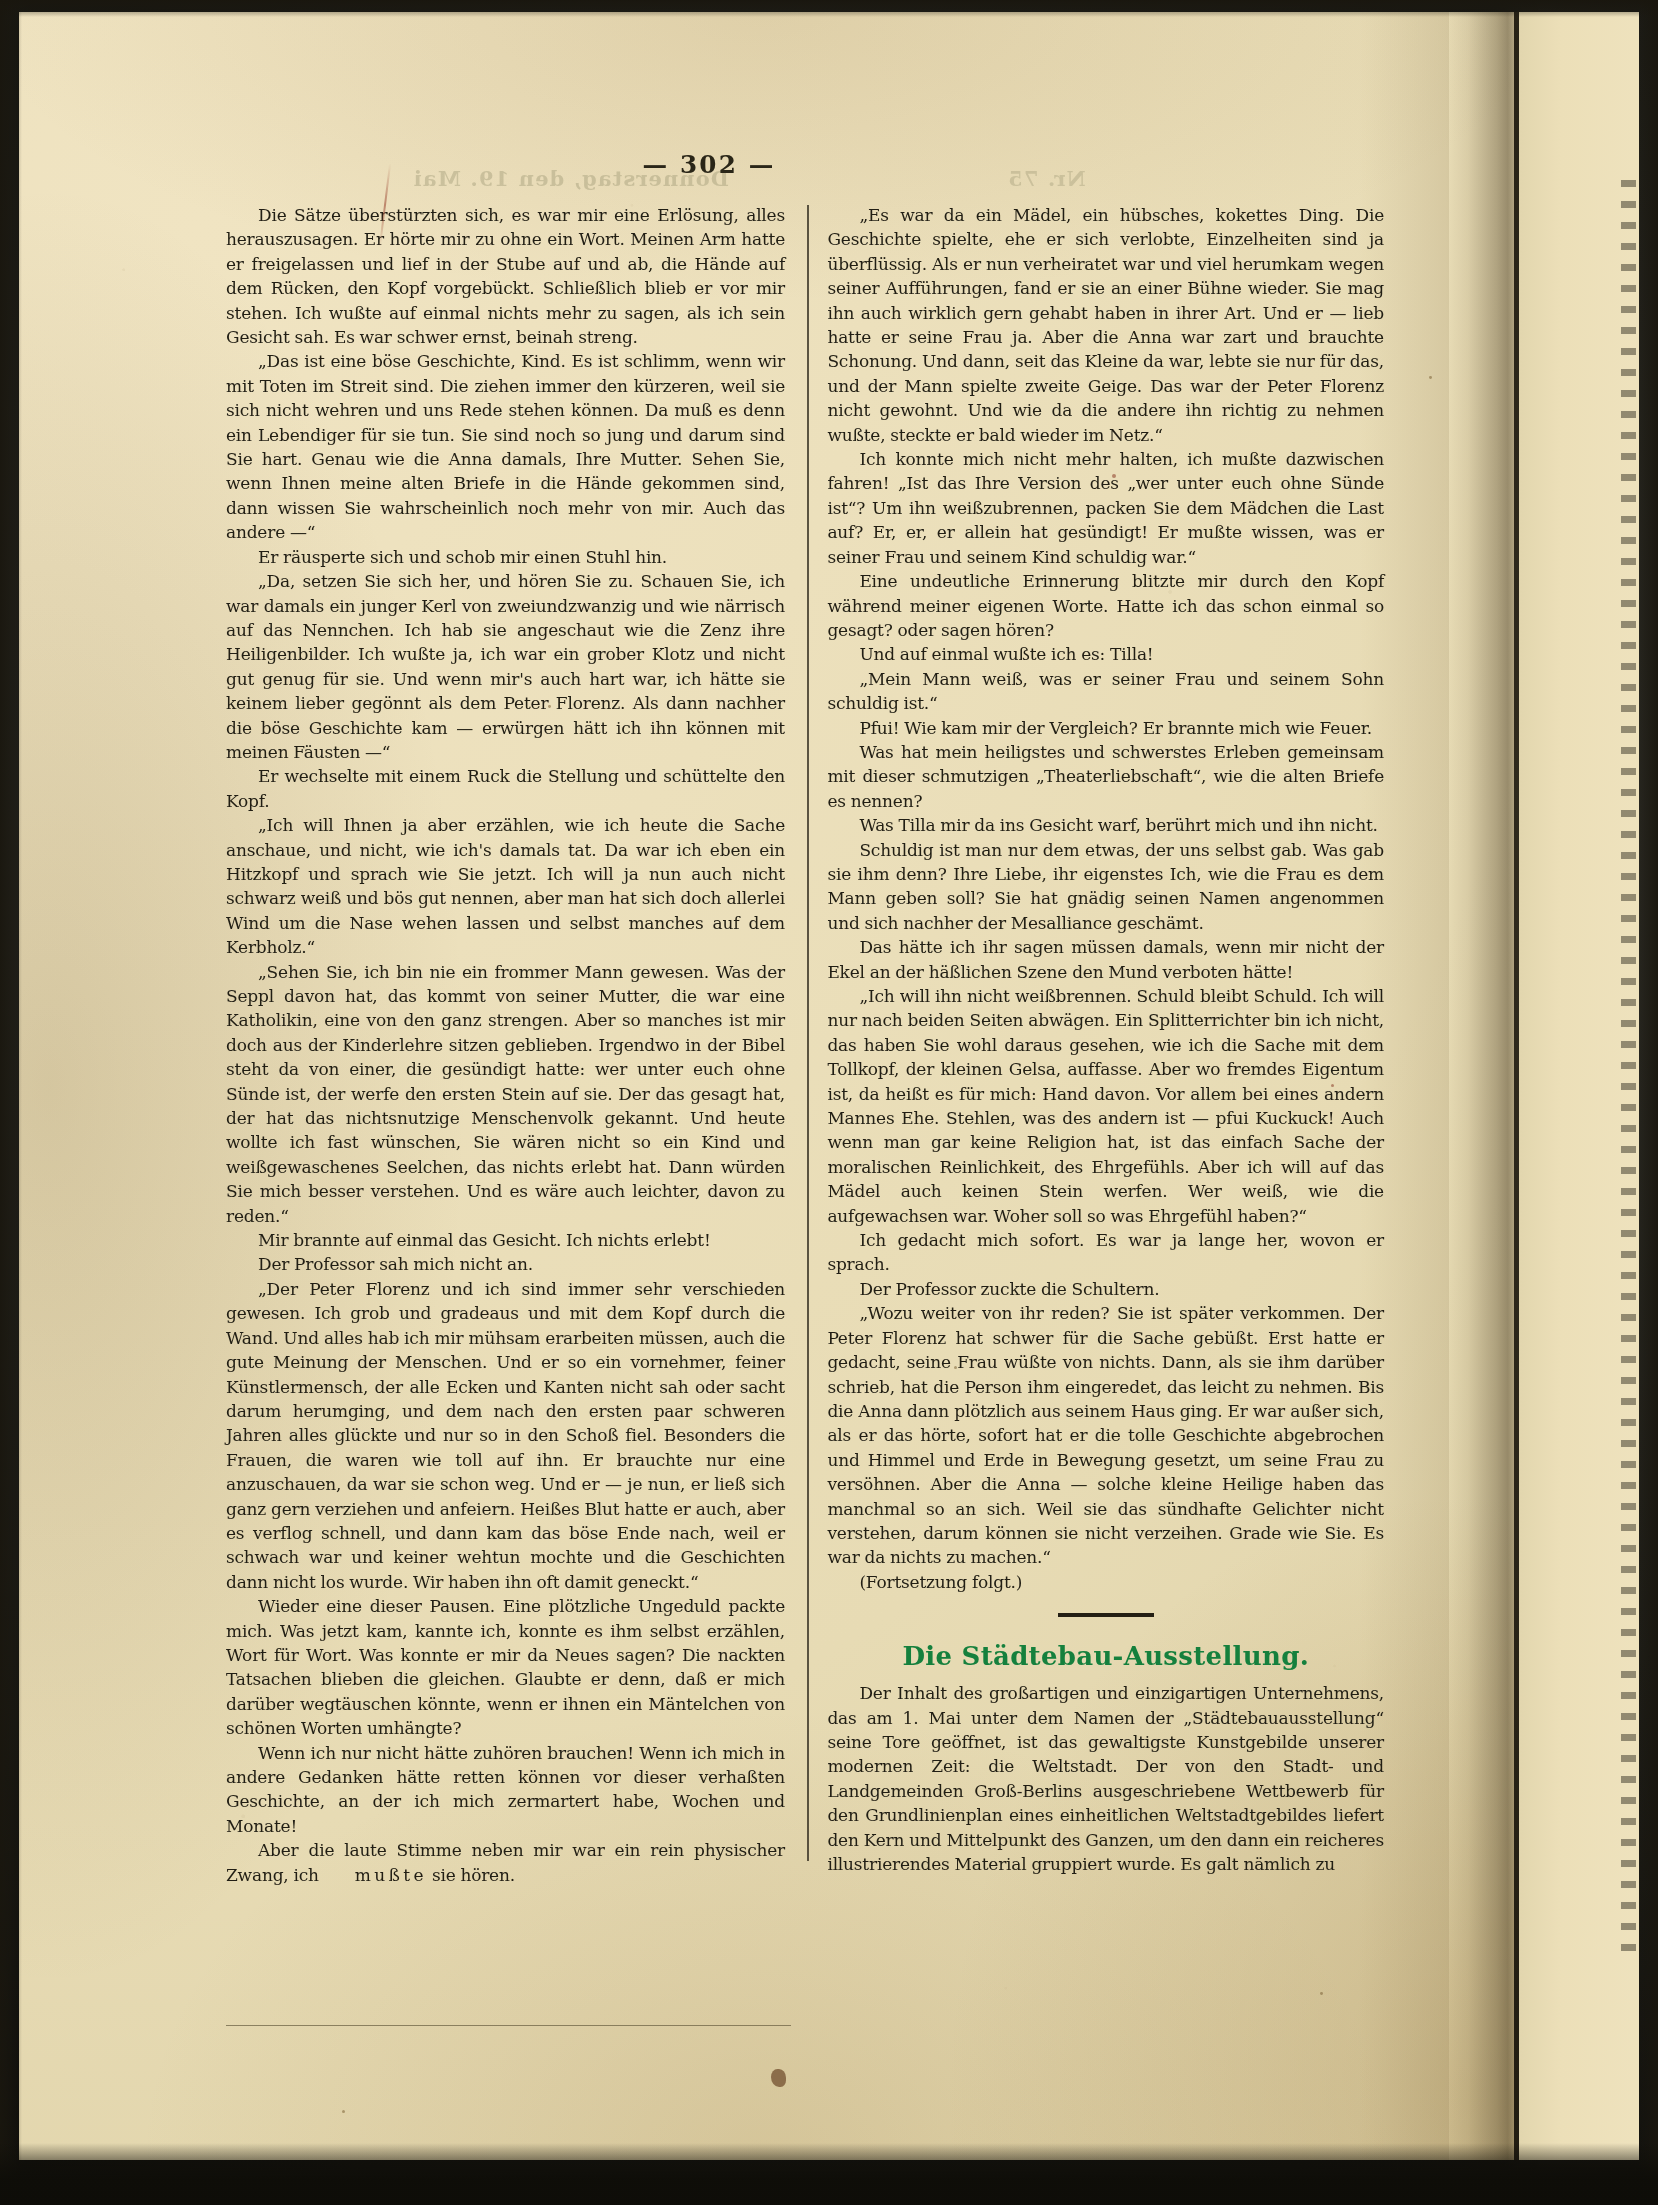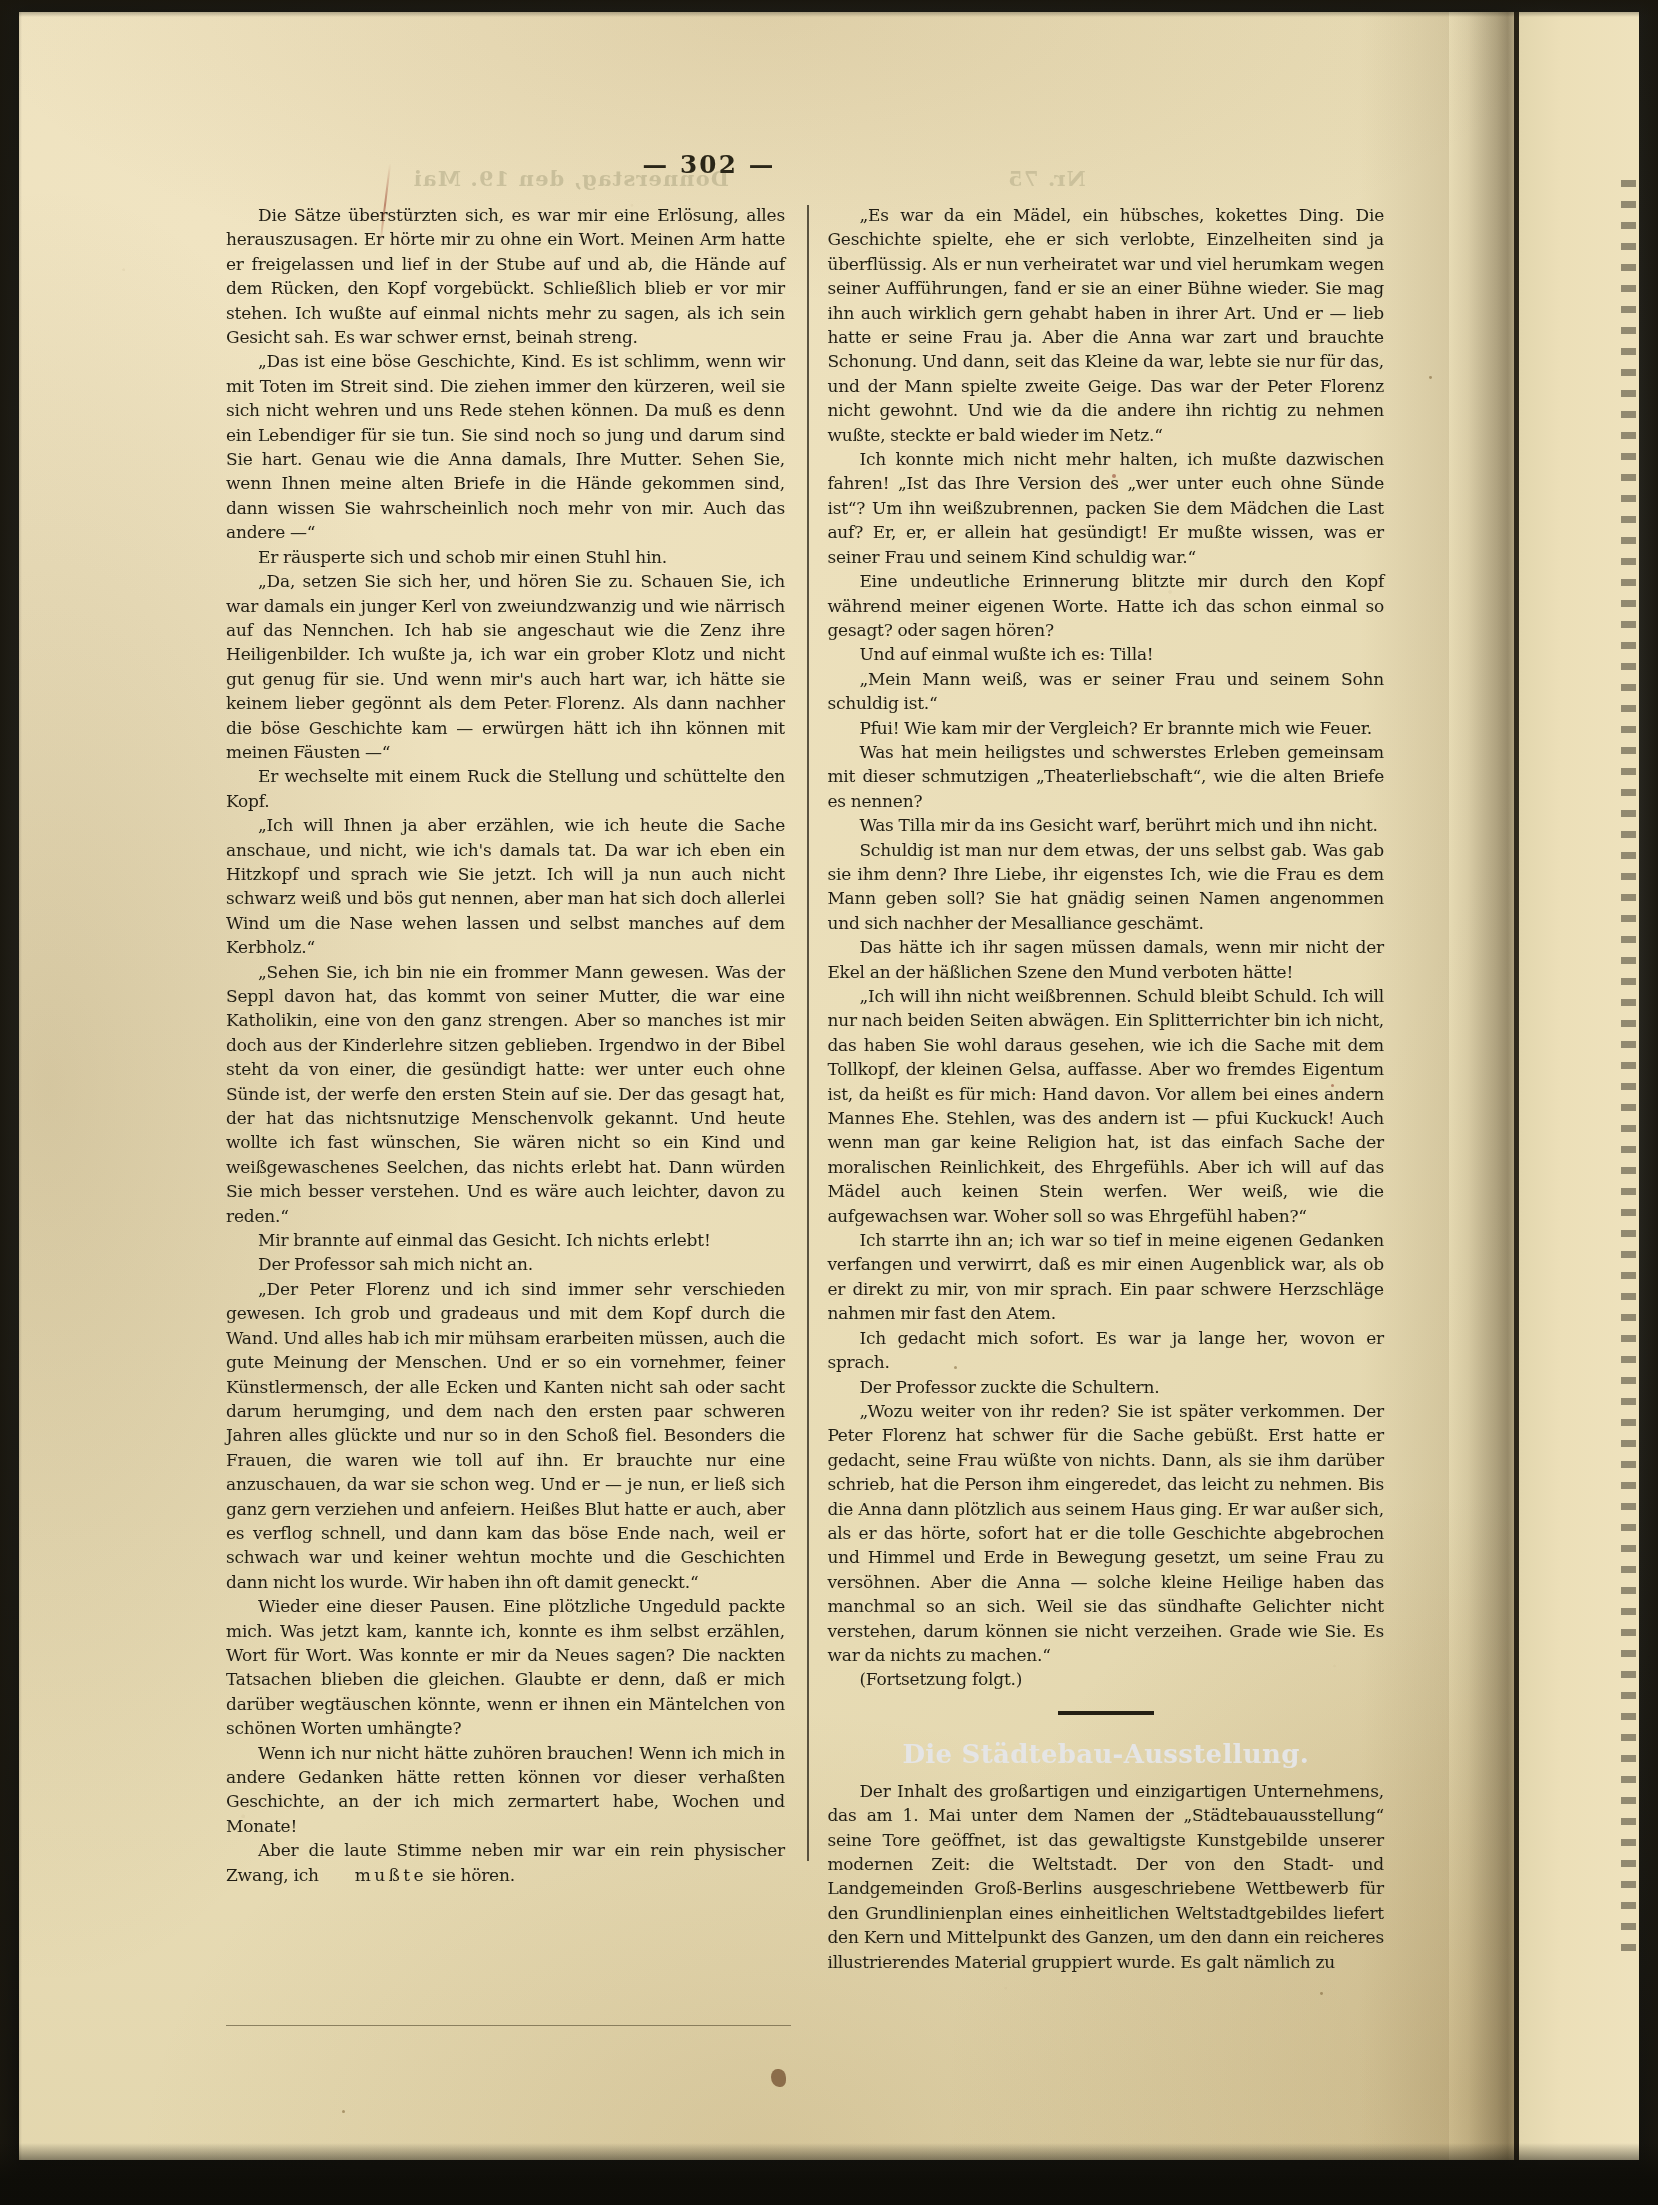--- a/index.html
+++ b/index.html
@@ -249,21 +249,21 @@
   }
 
   .art-title {
     margin: 0 0 7.8px 0;
     text-indent: 0;
     text-align: center;
     font-family: "DejaVu Serif", "Liberation Serif", serif;
     font-size: 26px;
     font-weight: 700;
     letter-spacing: 0.3px;
-    color: #e5e5e5;
+    color: #15803d;
     line-height: 34px;
   }
 
   
   .foot-rule {
     position: absolute;
     left: 226px;
     top: 2025px;
     width: 565px;
     height: 1.1px;
@@ -354,21 +354,20 @@
       <p>Ich konnte mich nicht mehr halten, ich mußte dazwischen fahren! „Ist das Ihre Version des „wer unter euch ohne Sünde ist“? Um ihn weißzubrennen, packen Sie dem Mädchen die Last auf? Er, er, er allein hat gesündigt! Er mußte wissen, was er seiner Frau und seinem Kind schuldig war.“</p>
       <p>Eine undeutliche Erinnerung blitzte mir durch den Kopf während meiner eigenen Worte. Hatte ich das schon einmal so gesagt? oder sagen hören?</p>
       <p>Und auf einmal wußte ich es: Tilla!</p>
       <p>„Mein Mann weiß, was er seiner Frau und seinem Sohn schuldig ist.“</p>
       <p>Pfui! Wie kam mir der Vergleich? Er brannte mich wie Feuer.</p>
       <p>Was hat mein heiligstes und schwerstes Erleben gemeinsam mit dieser schmutzigen „Theaterliebschaft“, wie die alten Briefe es nennen?</p>
       <p>Was Tilla mir da ins Gesicht warf, berührt mich und ihn nicht.</p>
       <p>Schuldig ist man nur dem etwas, der uns selbst gab. Was gab sie ihm denn? Ihre Liebe, ihr eigenstes Ich, wie die Frau es dem Mann geben soll? Sie hat gnädig seinen Namen angenommen und sich nachher der Mesalliance geschämt.</p>
       <p>Das hätte ich ihr sagen müssen damals, wenn mir nicht der Ekel an der häßlichen Szene den Mund verboten hätte!</p>
       <p>„Ich will ihn nicht weißbrennen. Schuld bleibt Schuld. Ich will nur nach beiden Seiten abwägen. Ein Splitterrichter bin ich nicht, das haben Sie wohl daraus gesehen, wie ich die Sache mit dem Tollkopf, der kleinen Gelsa, auffasse. Aber wo fremdes Eigentum ist, da heißt es für mich: Hand davon. Vor allem bei eines andern Mannes Ehe. Stehlen, was des andern ist — pfui Kuckuck! Auch wenn man gar keine Religion hat, ist das einfach Sache der moralischen Reinlichkeit, des Ehrgefühls. Aber ich will auf das Mädel auch keinen Stein werfen. Wer weiß, wie die aufgewachsen war. Woher soll so was Ehrgefühl haben?“</p>
-      <p>Ich starrte ihn an; ich war so tief in meine eigenen Gedanken verfangen und verwirrt, daß es mir einen Augenblick war, als ob er direkt zu mir, von mir sprach. Ein paar schwere Herzschläge nahmen mir fast den Atem.</p>
       <p>Ich gedacht mich sofort. Es war ja lange her, wovon er sprach.</p>
       <p>Der Professor zuckte die Schultern.</p>
       <p>„Wozu weiter von ihr reden? Sie ist später verkommen. Der Peter Florenz hat schwer für die Sache gebüßt. Erst hatte er gedacht, seine Frau wüßte von nichts. Dann, als sie ihm darüber schrieb, hat die Person ihm eingeredet, das leicht zu nehmen. Bis die Anna dann plötzlich aus seinem Haus ging. Er war außer sich, als er das hörte, sofort hat er die tolle Geschichte abgebrochen und Himmel und Erde in Bewegung gesetzt, um seine Frau zu versöhnen. Aber die Anna — solche kleine Heilige haben das manchmal so an sich. Weil sie das sündhafte Gelichter nicht verstehen, darum können sie nicht verzeihen. Grade wie Sie. Es war da nichts zu machen.“</p>
 
       <p class="cont-note">(Fortsetzung folgt.)</p>
 
       <div class="sep-rule"></div>
 
       <h2 class="art-title">Die Städtebau-Ausstellung.</h2>
       <p>Der Inhalt des großartigen und einzigartigen Unternehmens, das am 1. Mai unter dem Namen der „Städtebauausstellung“ seine Tore geöffnet, ist das gewaltigste Kunstgebilde unserer modernen Zeit: die Weltstadt. Der von den Stadt- und Landgemeinden Groß-Berlins ausgeschriebene Wettbewerb für den Grundlinienplan eines einheitlichen Weltstadtgebildes liefert den Kern und Mittelpunkt des Ganzen, um den dann ein reicheres illustrierendes Material gruppiert wurde. Es galt nämlich zu</p>

